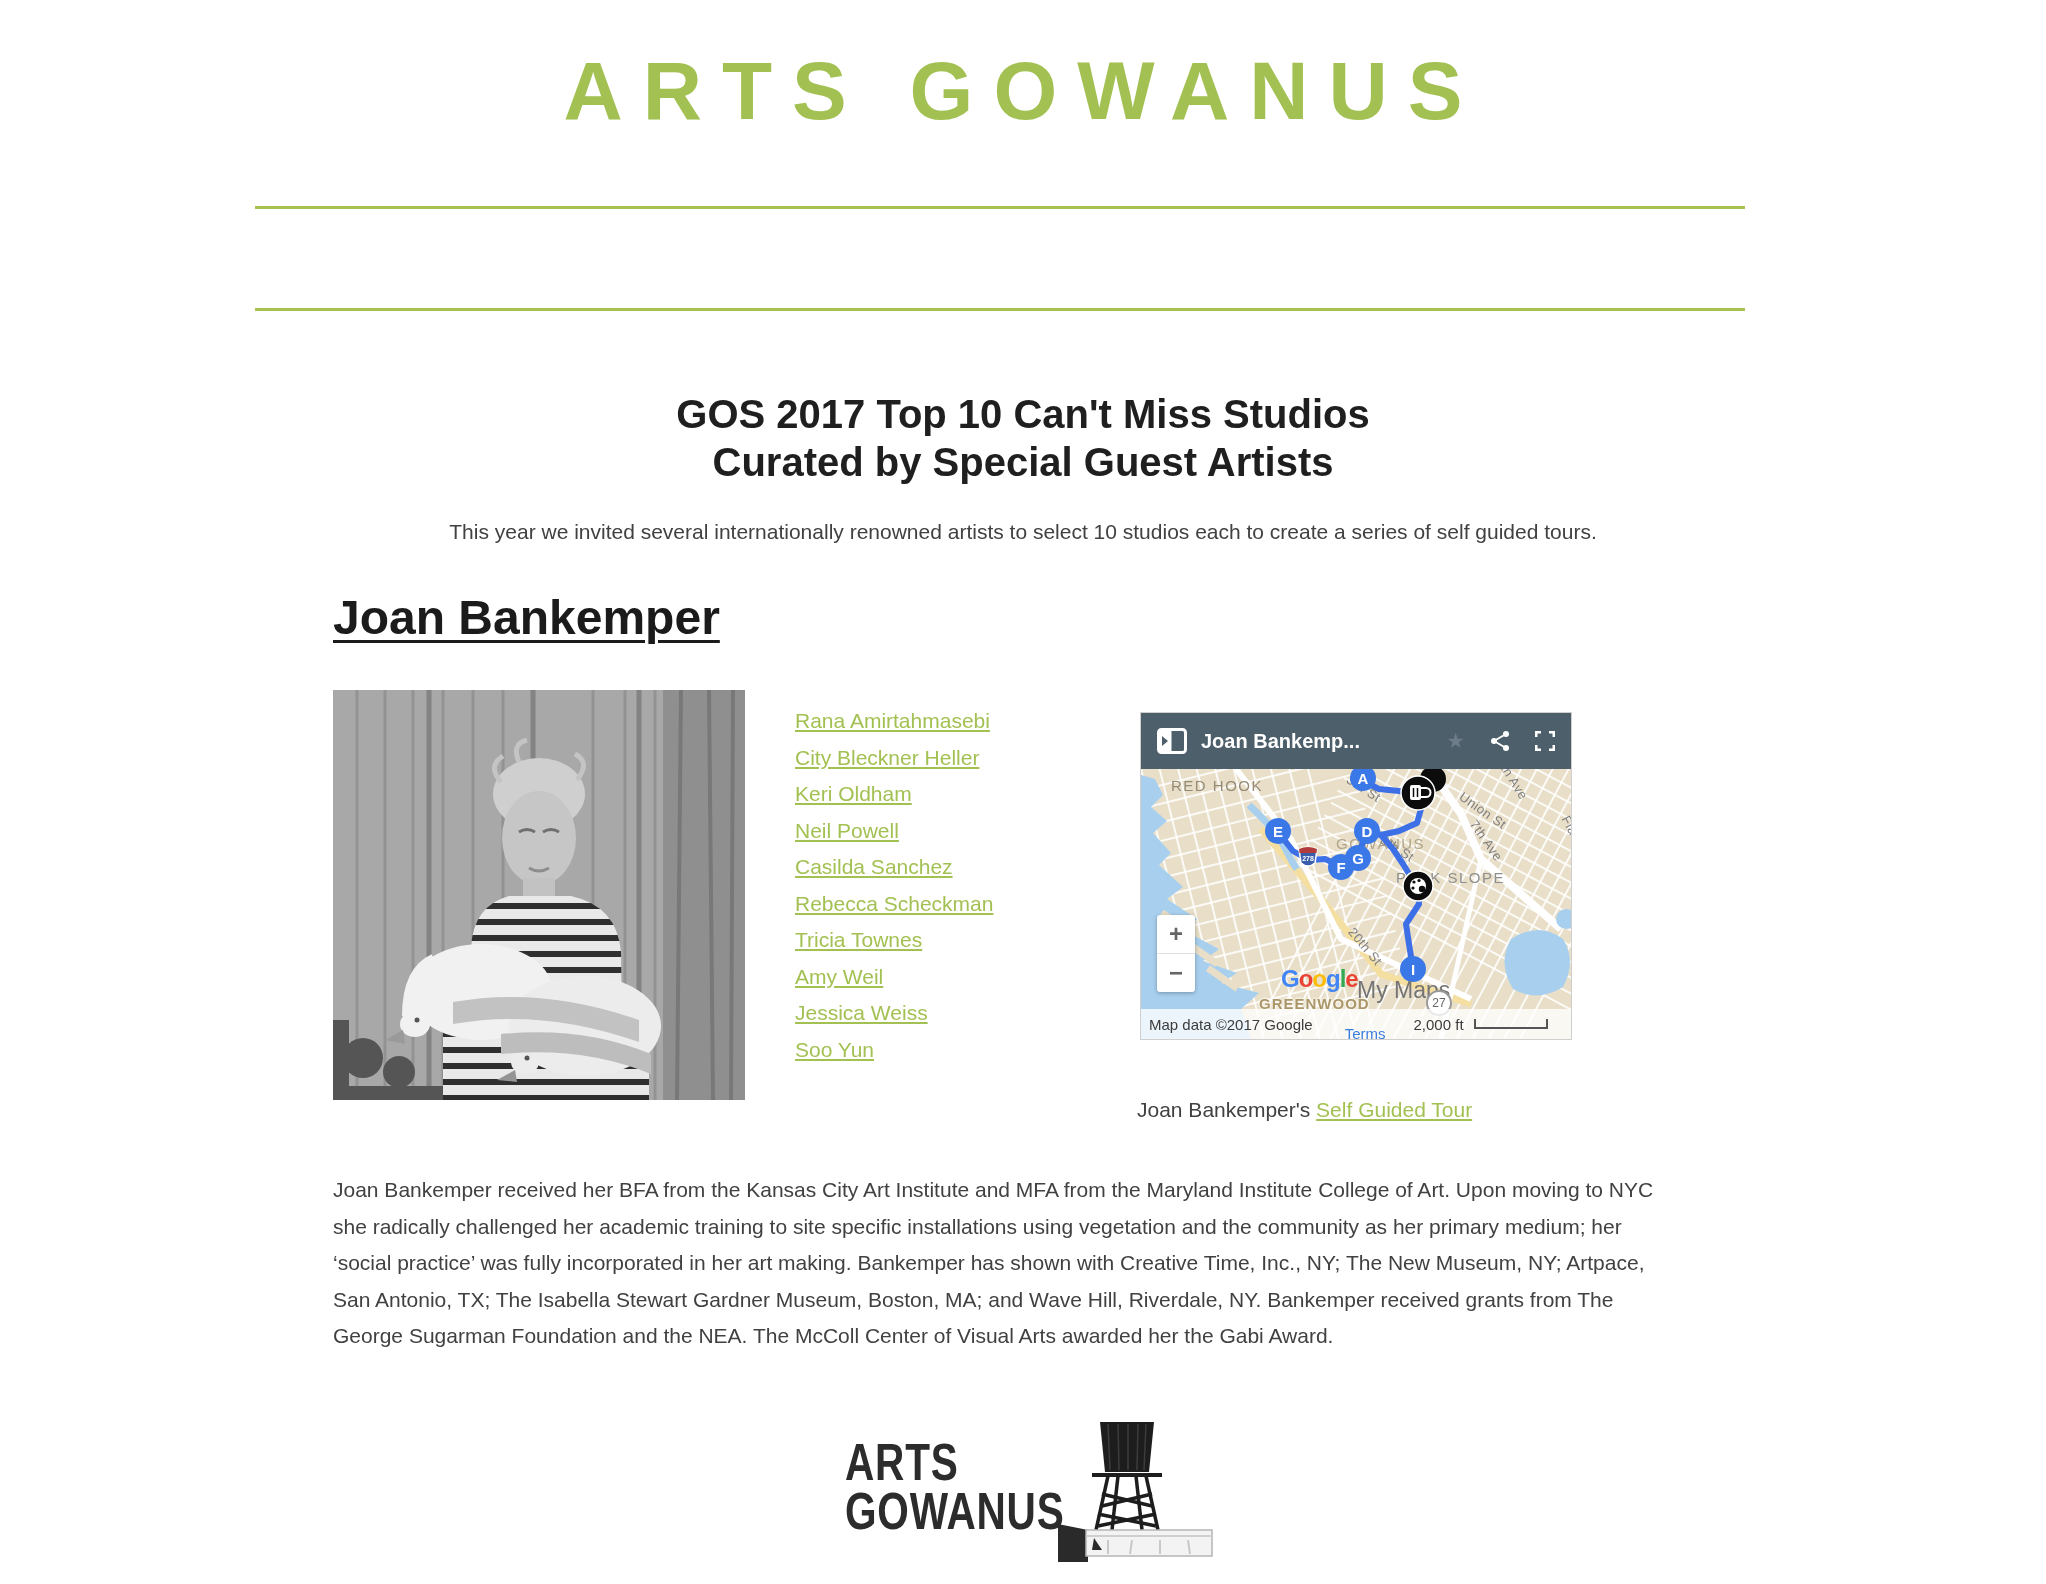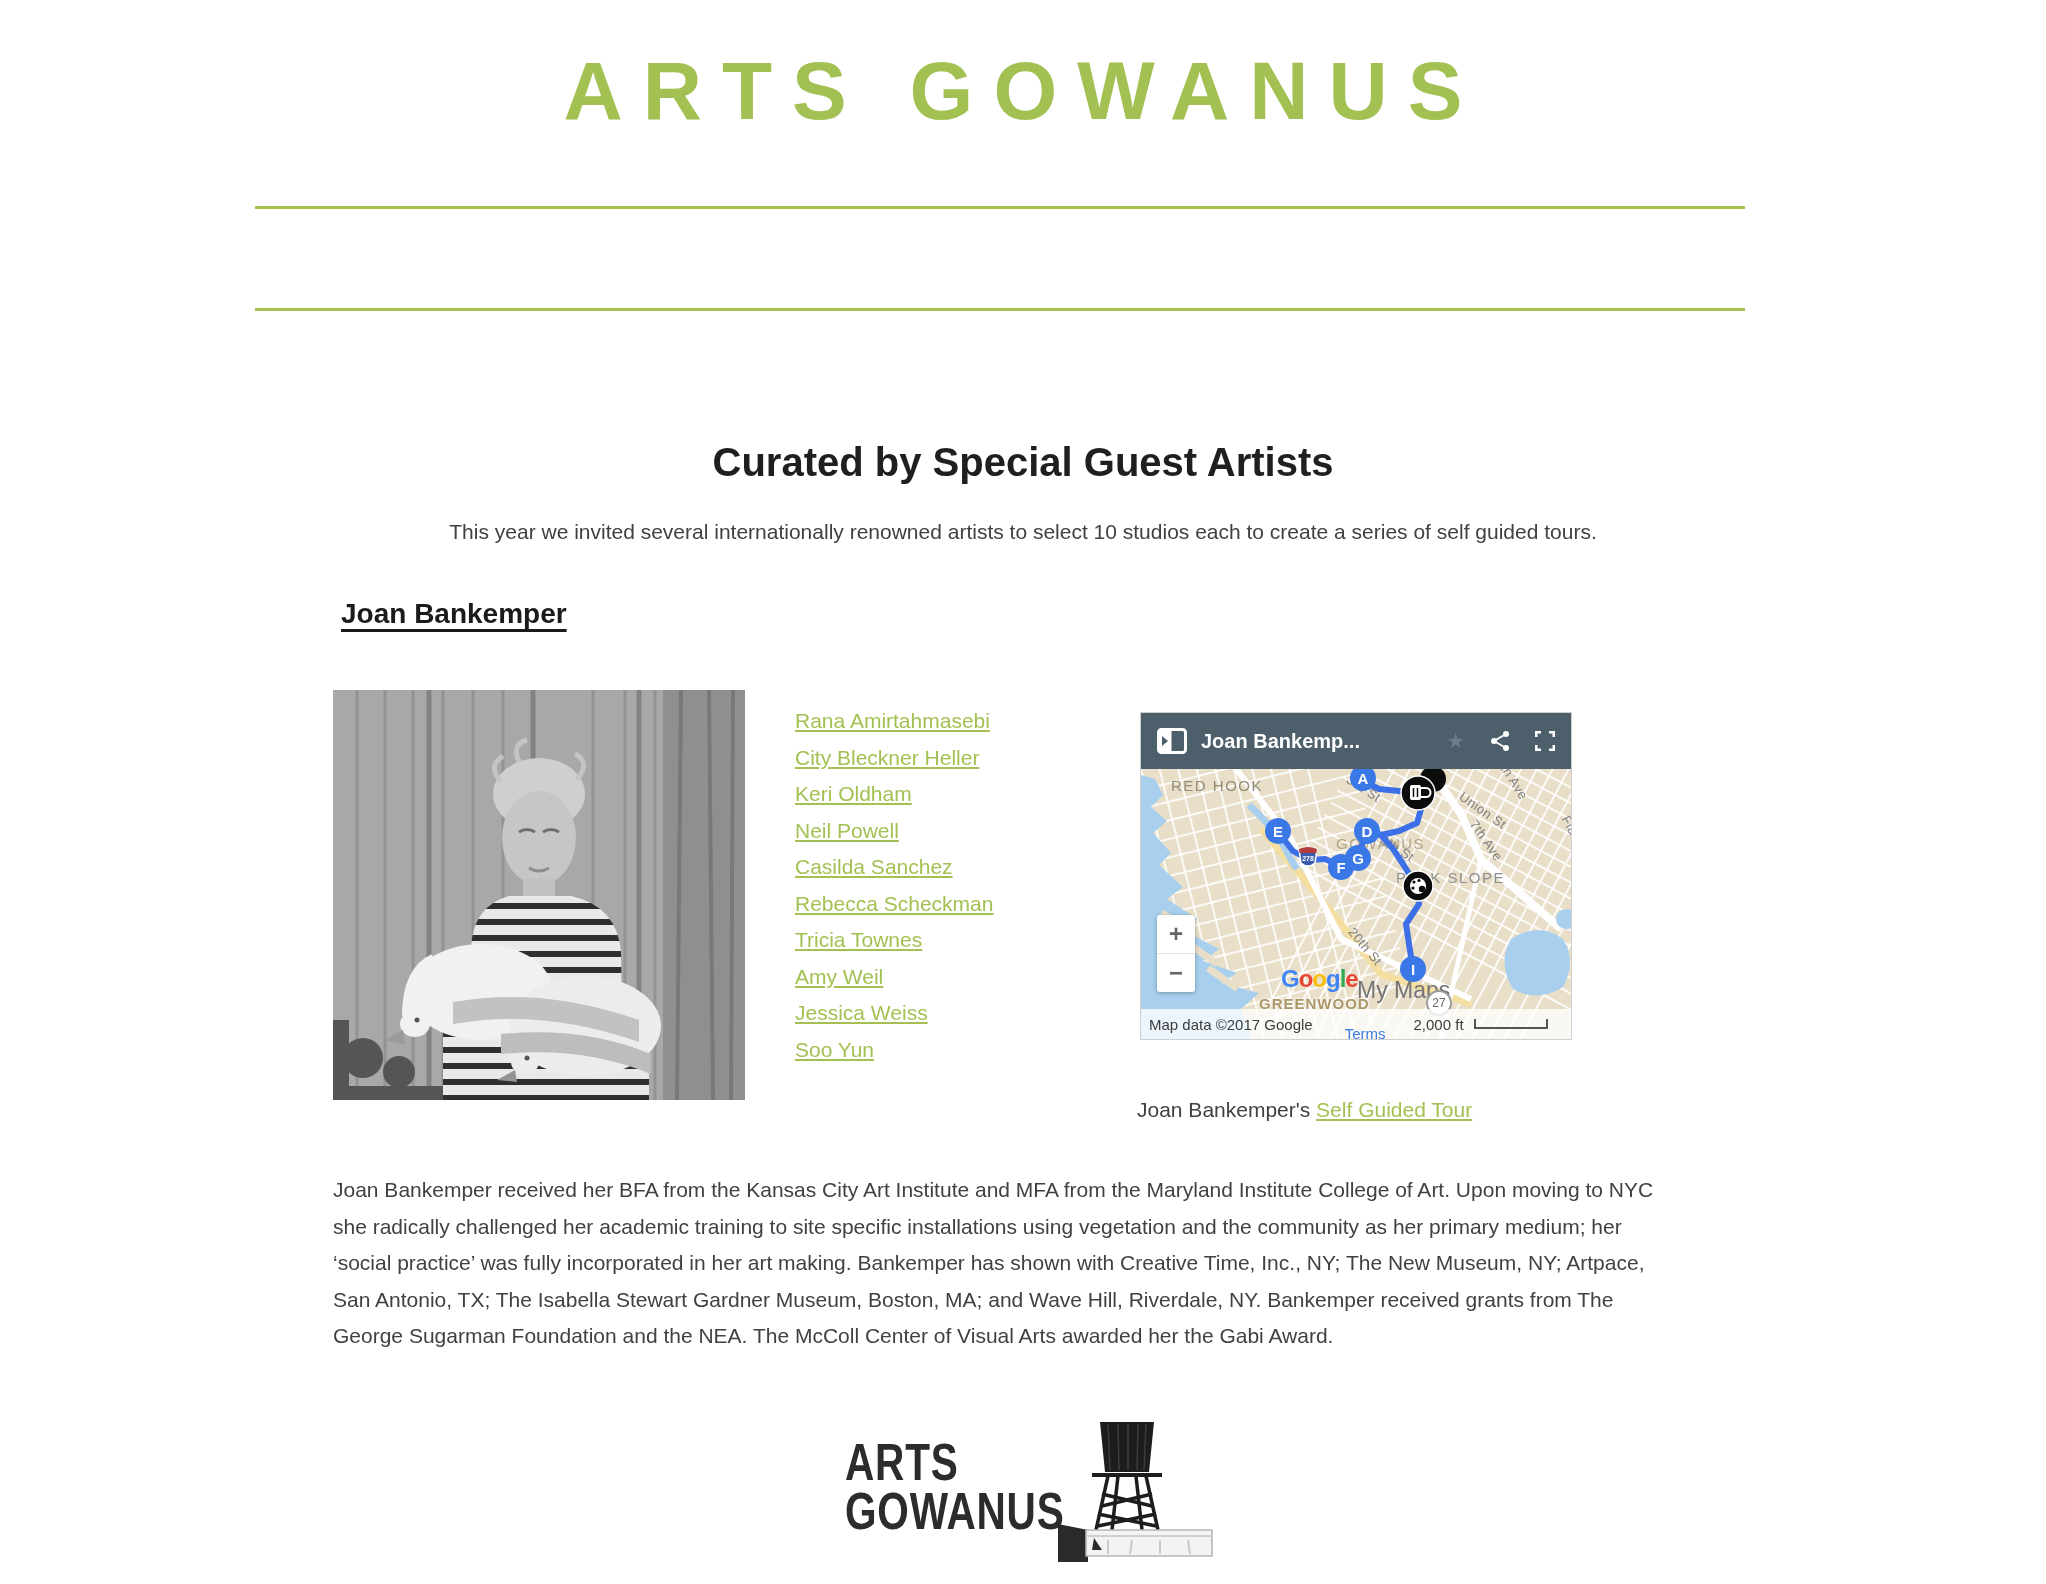--- a/index.html
+++ b/index.html
@@ -13,21 +13,21 @@
   .rule-top{top:206px;} .rule-bottom{top:308px;}
   .nav{position:absolute;top:240px;left:0;width:100%;display:flex;justify-content:center;
        gap:46px;align-items:center;height:36px;}
   .nav a{font-size:17px;letter-spacing:2.5px;color:#4a4a4a;text-decoration:none;font-weight:400;}
   .nav a.active{color:#a3c152;}
   
   .page-title{position:absolute;top:390px;left:0;width:100%;text-align:center;margin:0;
               font-size:40px;font-weight:700;color:#1f1f1f;line-height:1.2;}
   .intro{position:absolute;top:520px;left:0;width:100%;text-align:center;margin:0;
          font-size:21px;color:#414141;}
-  .artist-heading{position:absolute;top:590px;left:333px;margin:8px;font-size:28px;font-weight:700;
+  .artist-heading{position:absolute;top:590px;left:333px;margin:0;font-size:48px;font-weight:700;
                   color:#1b1b1b;text-decoration:underline;text-decoration-thickness:3px;text-underline-offset:6px;}
   
   .photo{position:absolute;left:333px;top:690px;width:412px;height:410px;overflow:hidden;background:#a3a3a3;}
   
   .artist-links{position:absolute;left:795px;top:706px;margin:0;padding:0;list-style:none;}
   .artist-links li{height:36.5px;line-height:30px;}
   .artist-links a{color:#a3c152;font-size:21px;text-decoration:underline;text-decoration-color:#a3c152;}
   
   .map-embed{position:absolute;left:1140px;top:712px;width:432px;height:328px;border:1px solid #cfcfcf;box-sizing:border-box;}
   .map-header{height:56px;background:#4d5f6a;display:flex;align-items:center;padding:0 16px;box-sizing:border-box;}
@@ -84,21 +84,21 @@
 <body>
 
 <div class="page">
 
   <h1 class="logo">ARTS GOWANUS</h1>
   <div class="rule rule-top"></div>
 
   <div class="rule rule-bottom"></div>
 
   <h2 class="page-title">
-    <br>
+    <span>GOS 2017 Top 10 Can't Miss Studios</span><br>
     <span>Curated by Special Guest Artists</span>
   </h2>
 
   <p class="intro">This year we invited several internationally renowned artists to select 10 studios each to create a series of self guided tours.</p>
 
   <h3 class="artist-heading">Joan Bankemper</h3>
 
   <div class="photo">
     <svg width="412" height="410" viewBox="0 0 412 410">
       <rect width="412" height="410" fill="#a8a8a8"></rect>

